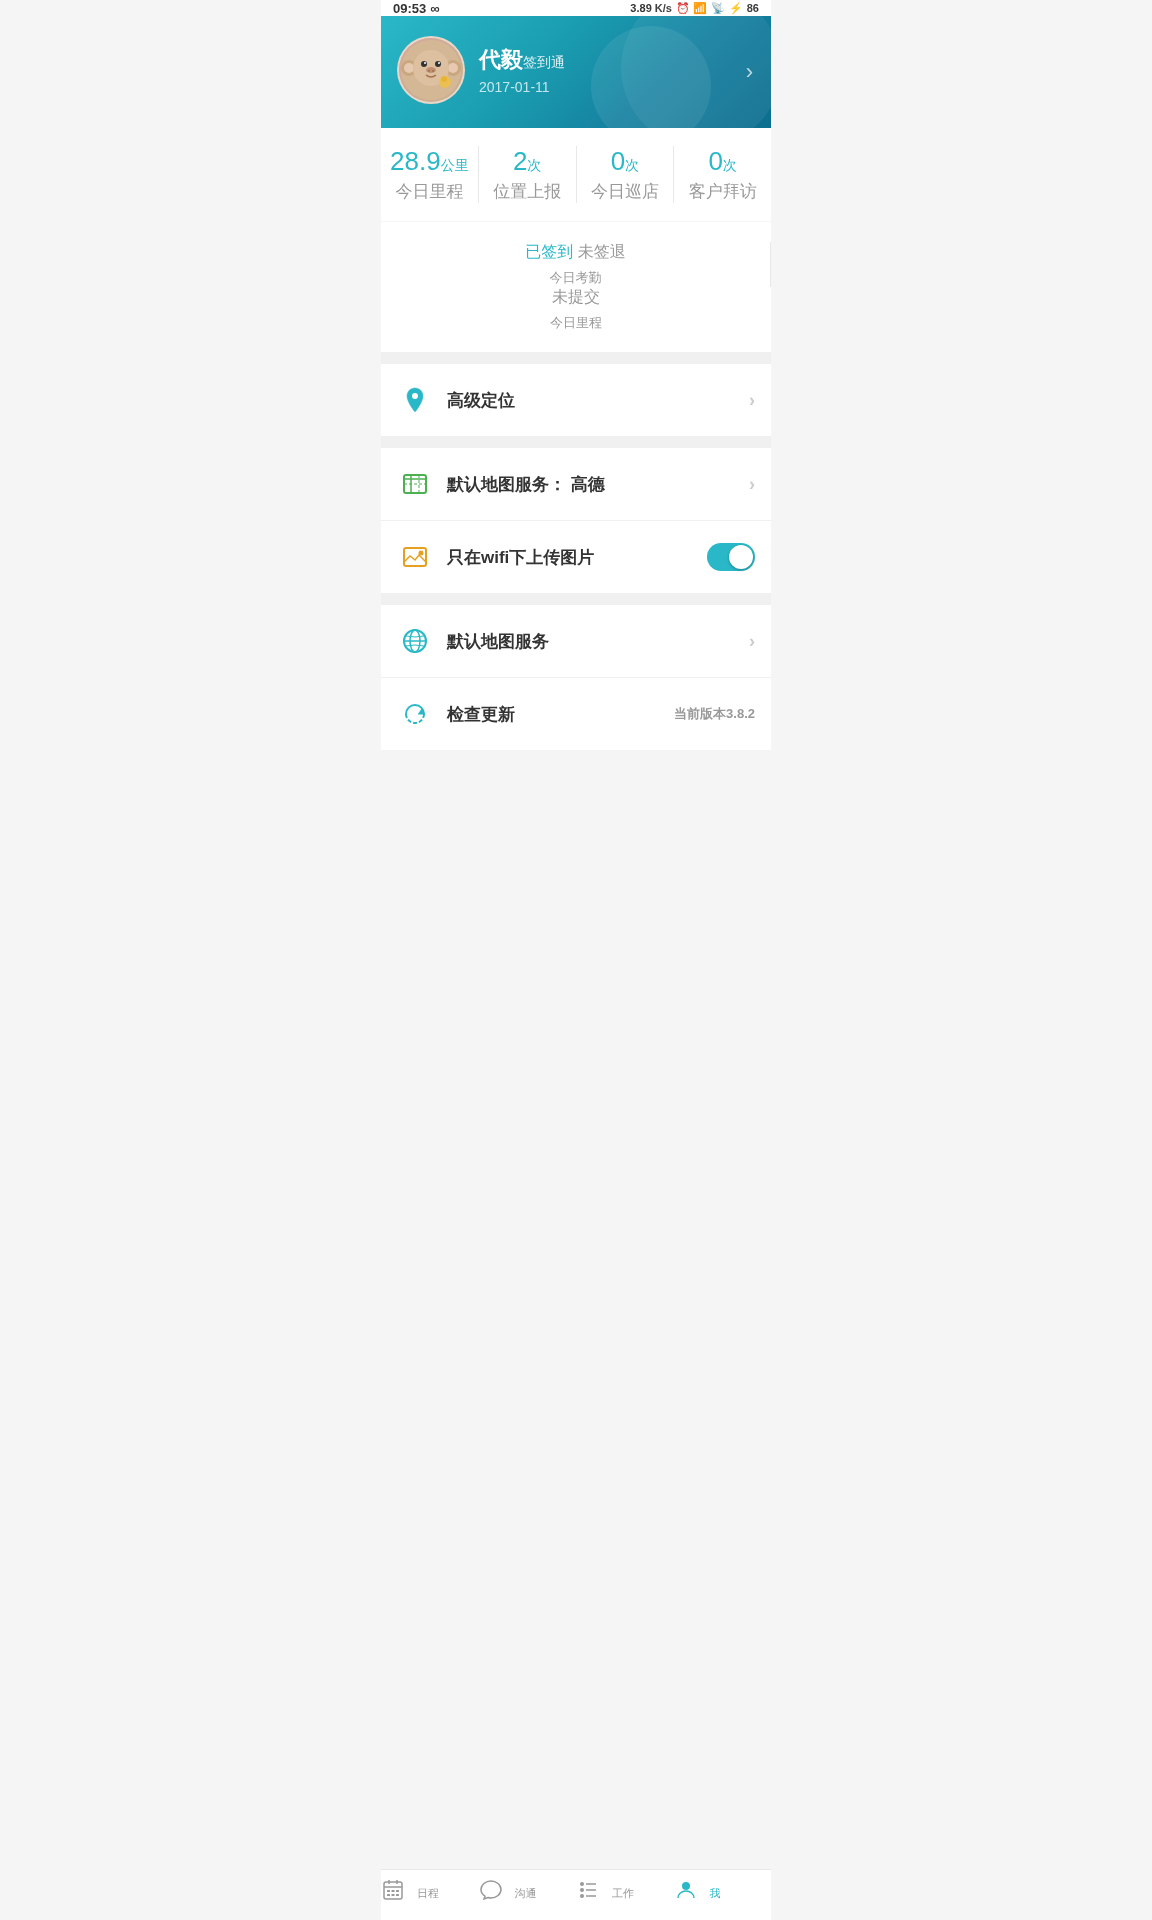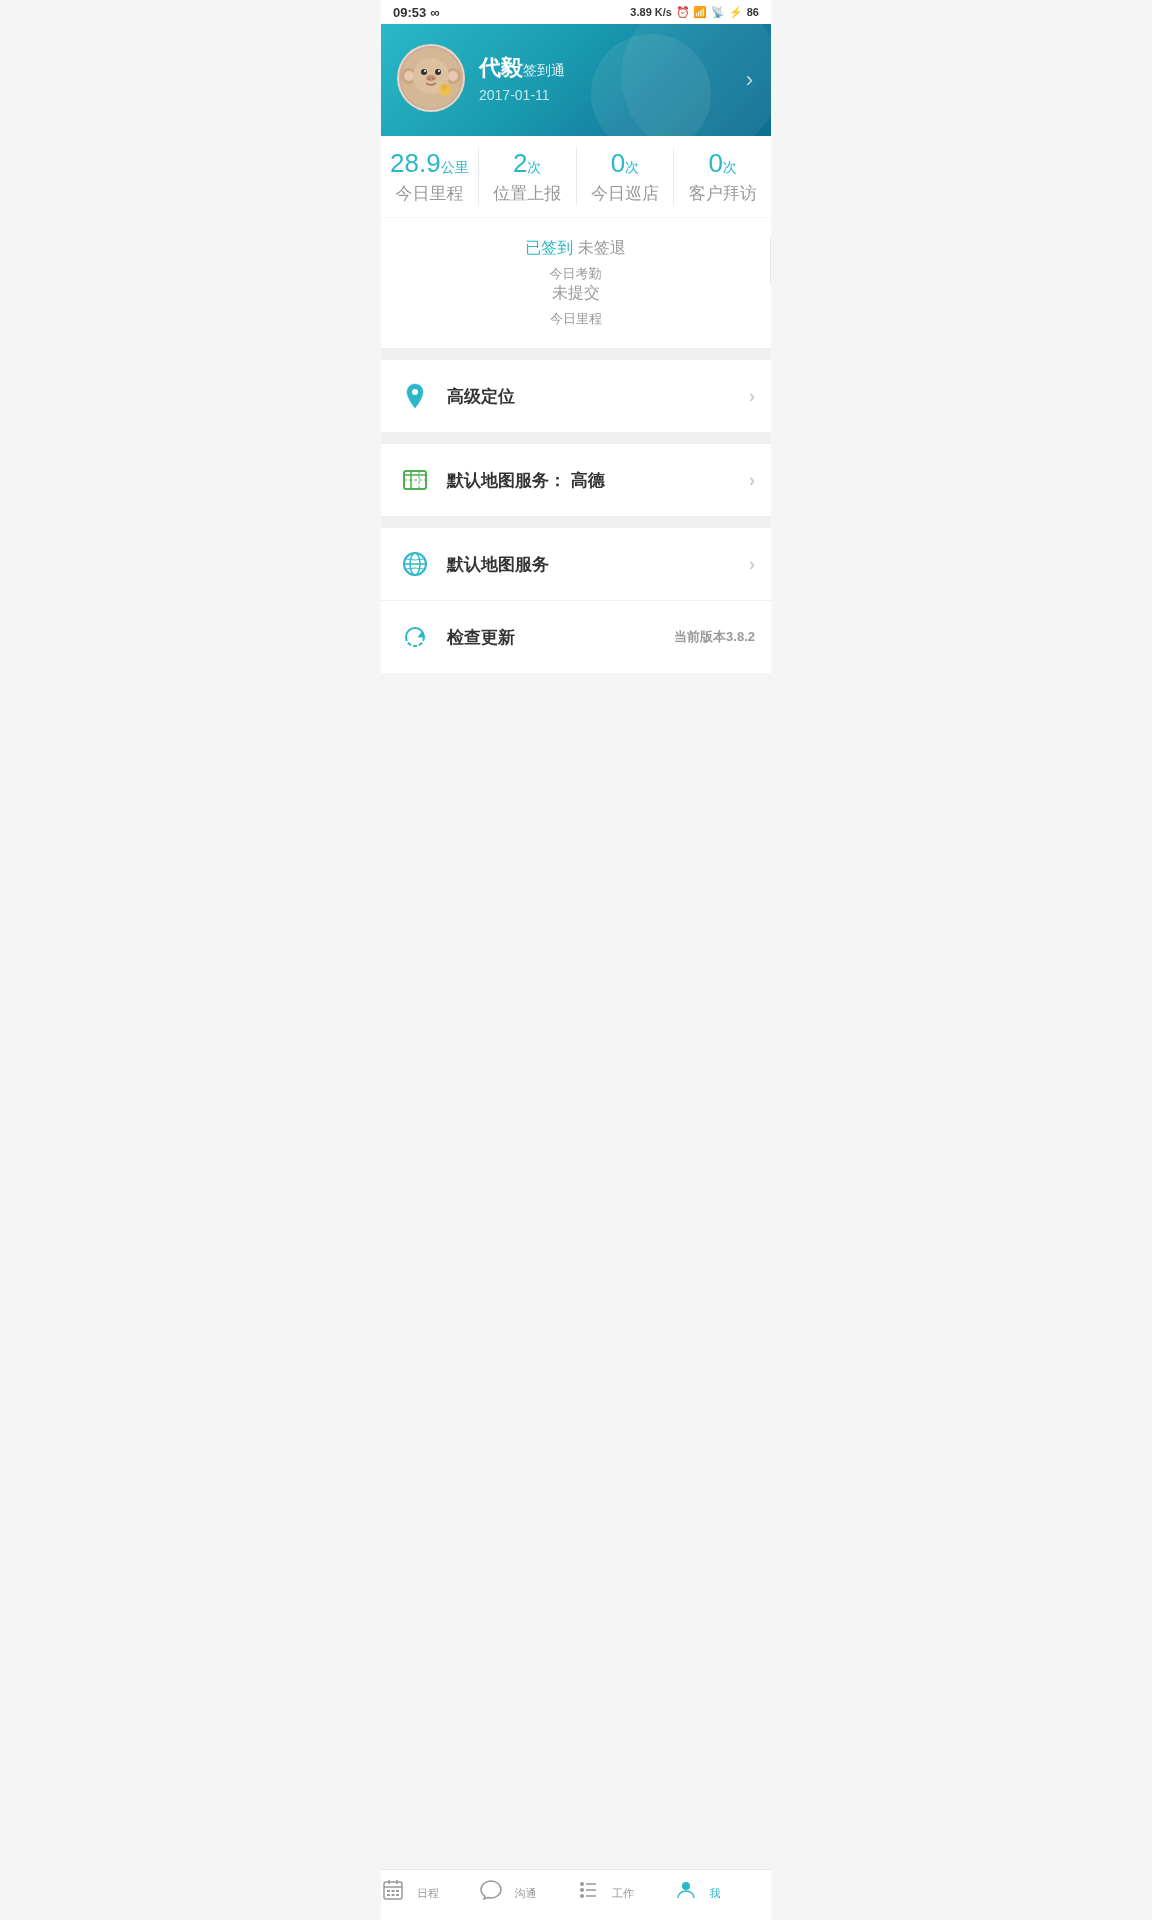--- a/index.html
+++ b/index.html
@@ -16,21 +16,21 @@
 
     
     .status-bar {
       background: #fff;
       display: flex;
       justify-content: space-between;
       align-items: center;
       padding: 4px 12px;
       font-size: 13px;
       font-weight: 600;
-      height: 24px;
+      height: 16px;
     }
     .status-left { display: flex; align-items: center; gap: 4px; }
     .status-right { display: flex; align-items: center; gap: 4px; font-size: 11px; }
 
     
     .header-banner {
       background: linear-gradient(135deg, #2ab8c8 0%, #1a9db0 40%, #1580a0 70%, #0d6e8e 100%);
       padding: 20px 16px 24px;
       display: flex;
       align-items: center;
@@ -107,21 +107,21 @@
       position: absolute;
       right: 18px;
       top: 50%;
       transform: translateY(-50%);
     }
 
     
     .stats-section {
       background: #fff;
       display: flex;
-      padding: 12px 0;
+      padding: 18px 0;
     }
     .stat-item {
       flex: 1;
       text-align: center;
       border-right: 1px solid #e8e8e8;
       padding: 0 8px;
     }
     .stat-item:last-child { border-right: none; }
     .stat-number {
       font-size: 26px;
@@ -397,20 +397,33 @@
         <svg viewBox="0 0 28 28" fill="none" xmlns="http://www.w3.org/2000/svg">
           <rect x="3" y="5" width="22" height="18" rx="2" stroke="#4caf50" stroke-width="2" fill="none"></rect>
           <path d="M3 9 L25 9" stroke="#4caf50" stroke-width="1.5"></path>
           <path d="M3 14 L25 14" stroke="#4caf50" stroke-width="1" stroke-dasharray="3,2"></path>
           <path d="M10 5 L10 23" stroke="#4caf50" stroke-width="1.5"></path>
           <path d="M18 5 L18 23" stroke="#4caf50" stroke-width="1" stroke-dasharray="3,2"></path>
         </svg>
       </div>
       <span class="list-label">默认地图服务：  高德</span>
       <span class="list-chevron">›</span>
+    </div>
+    <div class="list-item">
+      <div class="list-icon icon-image">
+        <svg viewBox="0 0 28 28" fill="none" xmlns="http://www.w3.org/2000/svg">
+          <rect x="3" y="5" width="22" height="18" rx="2" stroke="#e6a020" stroke-width="2" fill="none"></rect>
+          <path d="M3 19 L9 13 L14 17 L18 12 L25 19" stroke="#e6a020" stroke-width="1.5" fill="none"></path>
+          <circle cx="20" cy="10" r="2.5" fill="#e6a020"></circle>
+
+          <line x1="20" y1="6" x2="20" y2="4" stroke="#e6a020" stroke-width="1"></line>
+        </svg>
+      </div>
+      <span class="list-label">只在wifi下上传图片</span>
+      <div class="toggle"></div>
     </div>
   </div>
 
   <div class="divider"></div>
 
   <div class="list-section">
     <div class="list-item">
       <div class="list-icon icon-globe">
         <svg viewBox="0 0 28 28" fill="none" xmlns="http://www.w3.org/2000/svg">
           <circle cx="14" cy="14" r="11" stroke="#2ab8c8" stroke-width="2" fill="none"></circle>

